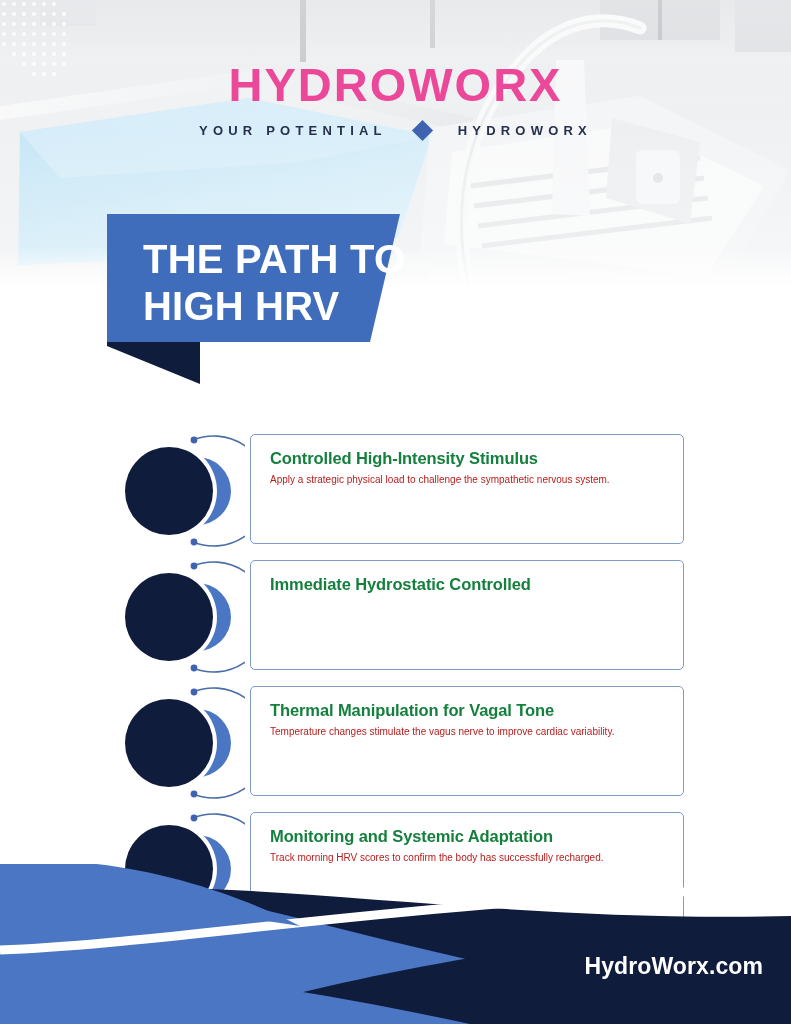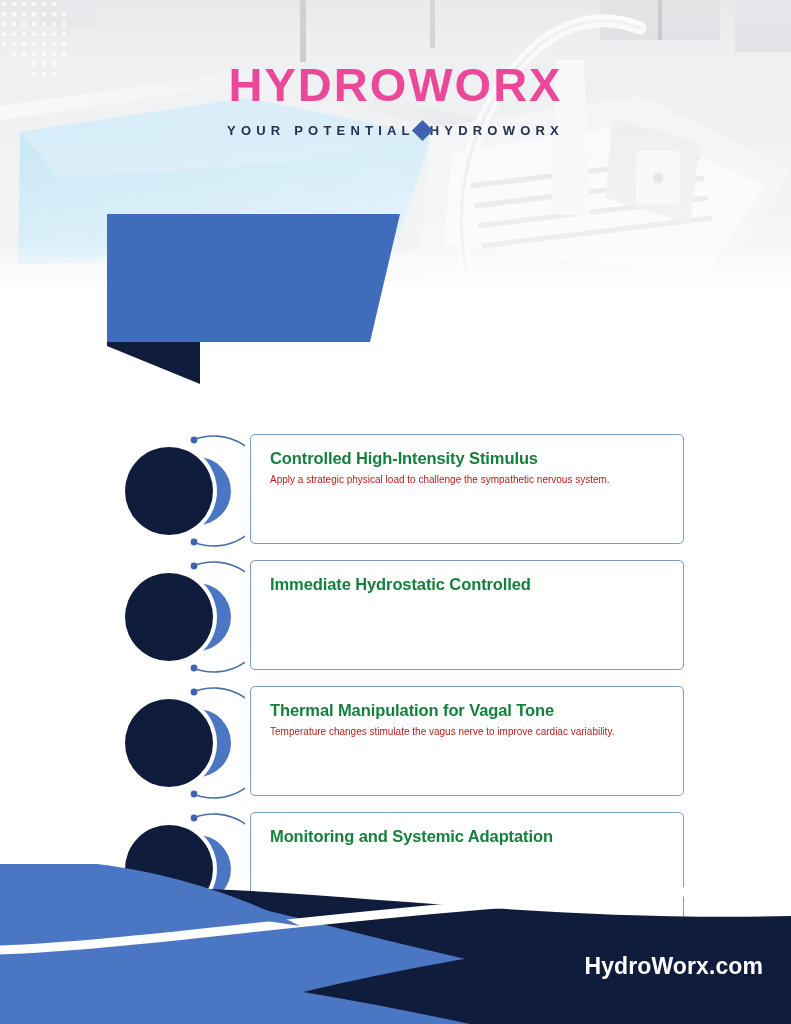--- a/index.html
+++ b/index.html
@@ -28,21 +28,21 @@
   .logo-block { position:absolute; left:0; top:57px; width:791px; text-align:center; }
   .logo-word {
     font-family:"Liberation Sans", sans-serif;
     font-size:47px; font-weight:700; color:#ec4899;
     letter-spacing:2.0px;
   }
   .tagline {
     margin-top:11px;
     font-size:13px; font-weight:600; color:#26304d;
     letter-spacing:5.2px;
-    display:flex; align-items:center; justify-content:center; gap:0;
+    display:flex; align-items:center; justify-content:center; gap:28px;
   }
   .diamond { width:15px; height:15px; background:#3f63b0; transform:rotate(45deg); display:inline-block; }
 
   
   .ribbon-wrap { position:absolute; left:0; top:206px; width:520px; height:190px; }
   .ribbon-title {
     position:absolute; left:143px; top:30px; width:330px;
     color:#ffffff; font-size:40px; font-weight:700; line-height:1.17;
     letter-spacing:.2px;
   }
@@ -206,20 +206,24 @@
     </div>
   </div>
 
   <div class="ribbon-wrap">
     <svg width="520" height="190" viewBox="0 0 520 190">
 
       <polygon points="107,130 200,130 200,178 107,140" fill="#101c3c"></polygon>
 
       <polygon points="107,8 400,8 370,136 107,136" fill="#3f6dbb"></polygon>
     </svg>
+    <div class="ribbon-title">
+      <div>THE PATH TO</div>
+      <div>HIGH HRV</div>
+    </div>
   </div>
 
   <div class="steps">
 
     <div class="step-row">
       <div class="badge">
         <svg width="140" height="126" viewBox="0 0 140 126">
           <path d="M88,12 A55,55 0 1 1 88,114" stroke="#4a6ea8" stroke-width="1.6" fill="none" stroke-linecap="round"></path>
           <circle cx="89" cy="12" r="3.4" fill="#3f63b0"></circle>
           <circle cx="89" cy="114" r="3.4" fill="#3f63b0"></circle>
@@ -289,20 +293,21 @@
           <circle cx="64" cy="63" r="48" fill="#ffffff"></circle>
           <circle cx="64" cy="63" r="44" fill="#101c3c"></circle>
         </svg>
         <div class="badge-num">
           <span>Step</span>
           <span>04</span>
         </div>
       </div>
       <div class="card">
         <h3>Monitoring and Systemic Adaptation</h3>
+        <p>Track morning HRV scores to confirm the body has successfully recharged.</p>
       </div>
     </div>
 
   </div>
 
   <div class="footer">
     <svg width="791" height="160" viewBox="0 0 791 160">
 
       <path d="M0,42 C180,-6 430,60 791,52 L791,160 L0,160 Z" fill="#101c3c"></path>
 

